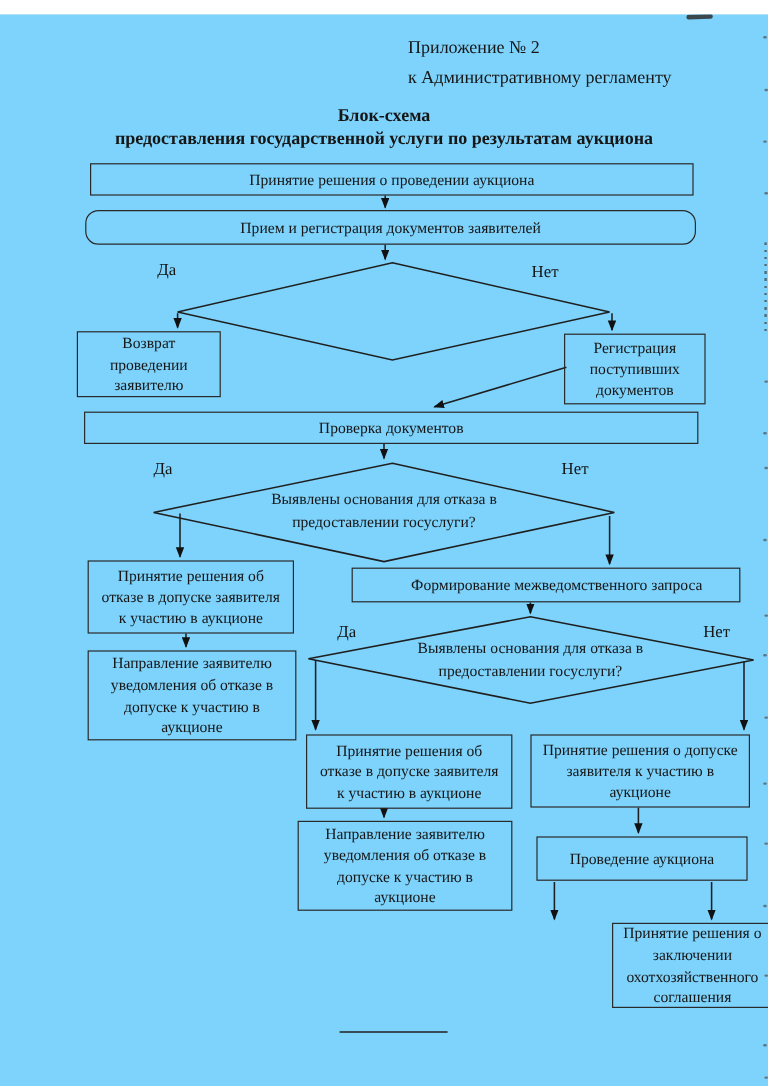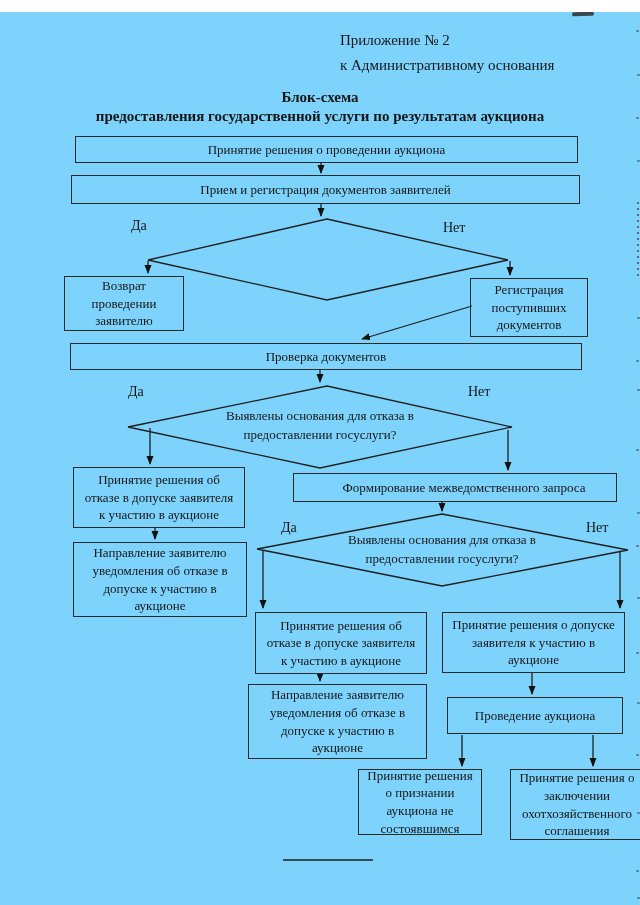--- a/index.html
+++ b/index.html
@@ -74,41 +74,40 @@
     <line x1="320" y1="663" x2="320" y2="669" marker-end="url(#ah)"></line>
     <line x1="532" y1="661" x2="532" y2="682" marker-end="url(#ah)"></line>
     <line x1="462" y1="723" x2="462" y2="754" marker-end="url(#ah)"></line>
     <line x1="593" y1="723" x2="593" y2="754" marker-end="url(#ah)"></line>
 
     <line x1="283" y1="848" x2="373" y2="848"></line>
   </svg>
 
   <div class="appendix">
     <div>Приложение № 2</div>
-    <div>к Административному основания</div>
+    <div>к Административному регламенту</div>
   </div>
 
   <div class="title">
     <div>Блок-схема</div>
     <div>предоставления государственной услуги по результатам аукциона</div>
   </div>
 
   <div class="node" style="left:75px;  top:124px; width:503px; height:27px;">Принятие решения о проведении аукциона</div>
-  <div class="node" style="left:71px;  top:163px; width:509px; height:29px;">Прием и регистрация документов заявителей</div>
+  <div class="node" style="left:71px;  top:163px; width:509px; height:29px;border-radius:11px;">Прием и регистрация документов заявителей</div>
   <div class="node" style="left:64px;  top:264px; width:120px; height:55px;">Возврат проведении заявителю</div>
   <div class="node" style="left:470px; top:266px; width:118px; height:59px;">Регистрация поступивших документов</div>
   <div class="node" style="left:70px;  top:331px; width:512px; height:27px;">Проверка документов</div>
   <div class="node" style="left:73px;  top:455px; width:172px; height:61px;">Принятие решения об отказе в допуске заявителя к участию в аукционе</div>
   <div class="node" style="left:73px;  top:530px; width:174px; height:75px;">Направление заявителю уведомления об отказе в допуске к участию в аукционе</div>
   <div class="node" style="left:293px; top:461px; width:324px; height:29px;padding-left:24px;">Формирование межведомственного запроса</div>
   <div class="node" style="left:255px; top:600px; width:172px; height:62px;">Принятие решения об отказе в допуске заявителя к участию в аукционе</div>
   <div class="node" style="left:248px; top:672px; width:179px; height:75px;">Направление заявителю уведомления об отказе в допуске к участию в аукционе</div>
   <div class="node" style="left:442px; top:600px; width:183px; height:61px;">Принятие решения о допуске заявителя к участию в аукционе</div>
   <div class="node" style="left:447px; top:685px; width:176px; height:37px;">Проведение аукциона</div>
-  <div class="node" style="left:358px; top:757px; width:124px; height:66px;">Принятие решения о признании аукциона не состоявшимся</div>
   <div class="node" style="left:510px; top:757px; width:134px; height:71px;">Принятие решения о заключении охотхозяйственного соглашения</div>
 
   <div class="dtext" style="left:200px; top:395px; width:240px;">Выявлены основания для отказа в предоставлении госуслуги?</div>
   <div class="dtext" style="left:322px; top:519px; width:240px;">Выявлены основания для отказа в предоставлении госуслуги?</div>
 
   <span class="yn" style="left:131px; top:206px;">Да</span>
   <span class="yn" style="left:443px; top:208px;">Нет</span>
   <span class="yn" style="left:128px; top:372px;">Да</span>
   <span class="yn" style="left:468px; top:372px;">Нет</span>
   <span class="yn" style="left:281px; top:508px;">Да</span>

